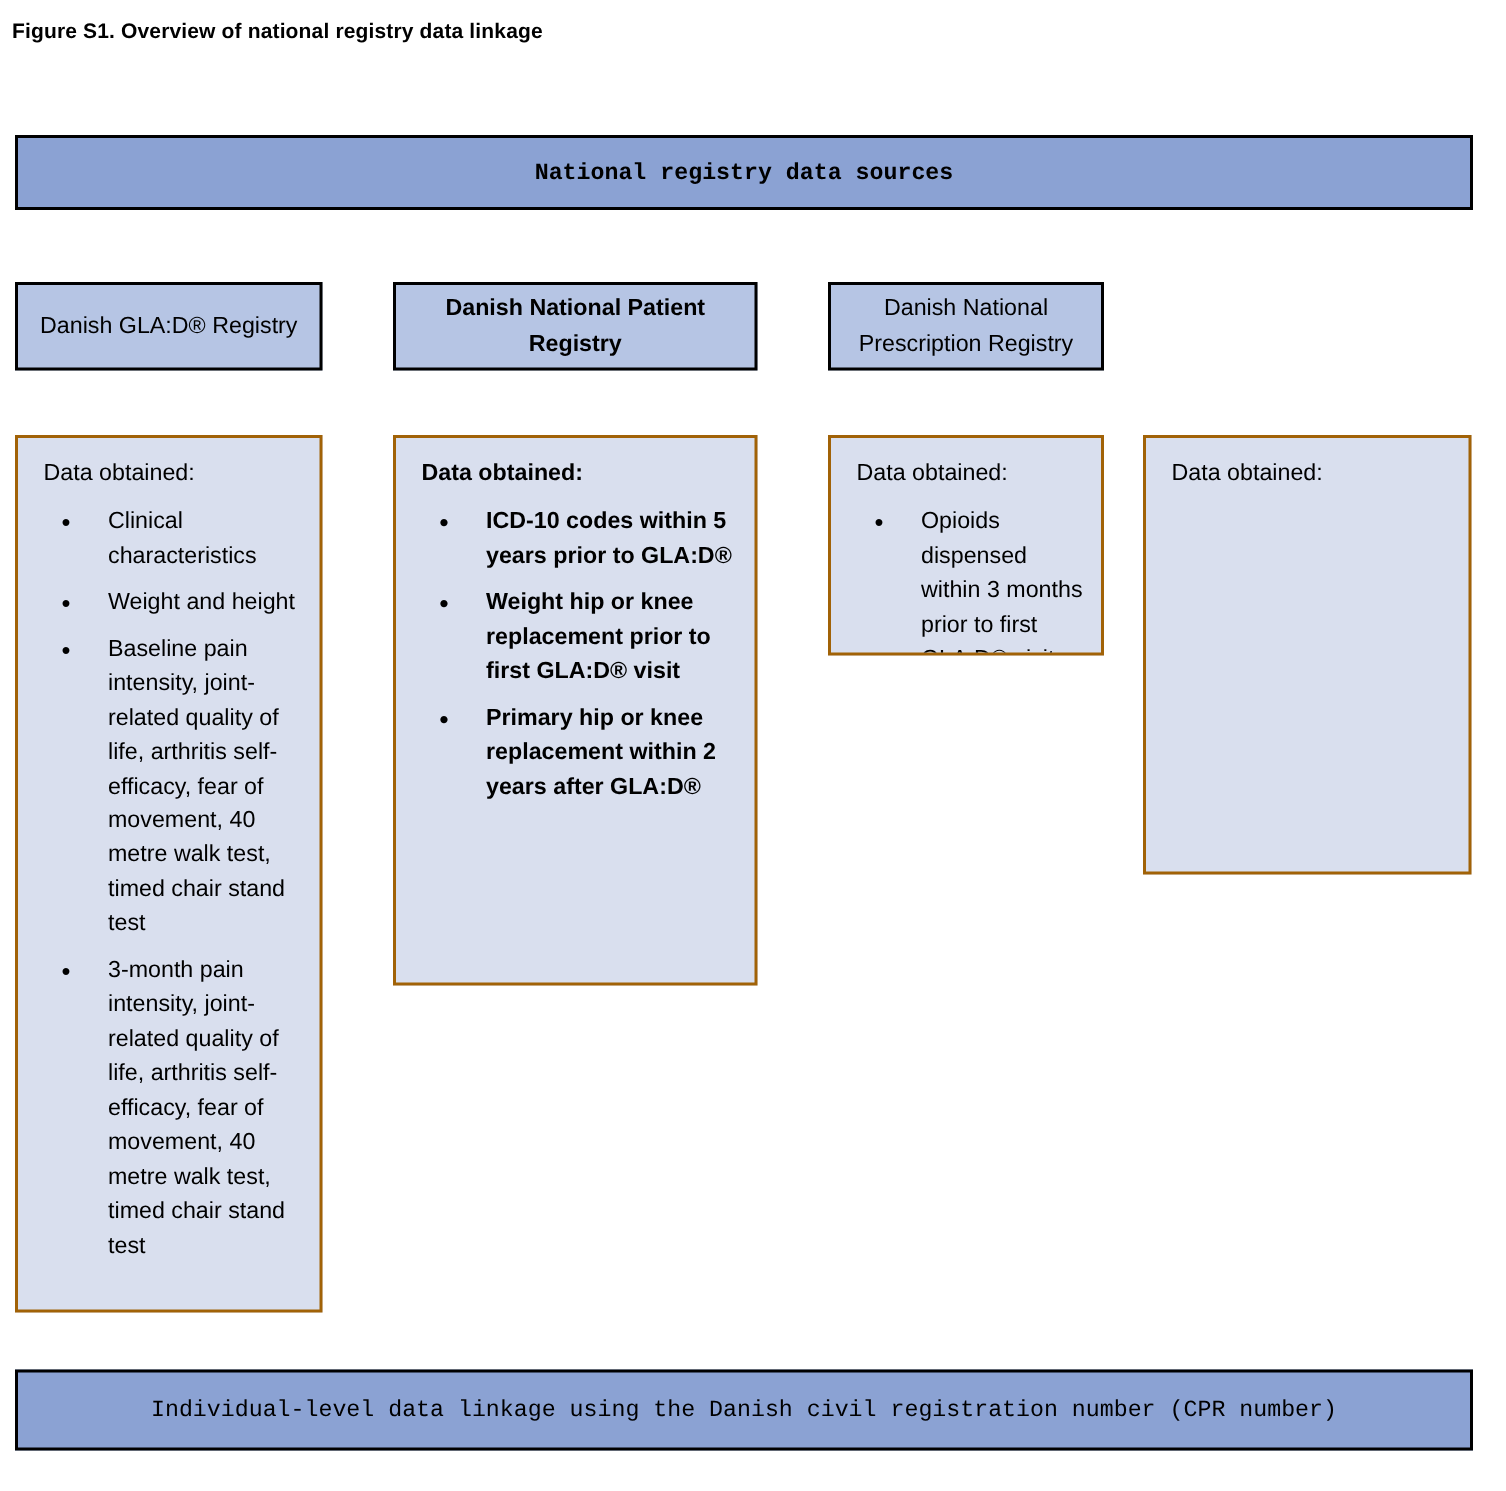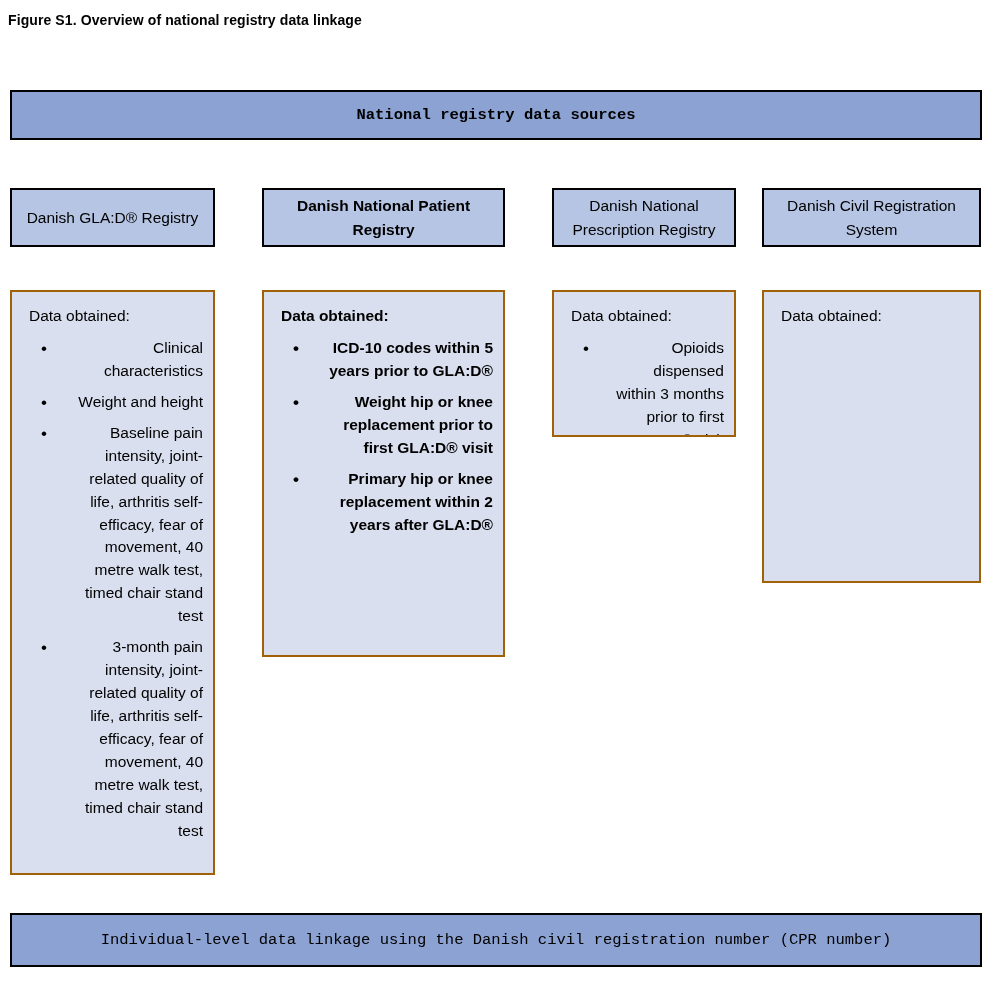--- a/index.html
+++ b/index.html
@@ -88,21 +88,20 @@
   }
   ul.bullets {
     list-style: none;
     margin: 0;
     padding: 0;
   }
   ul.bullets li {
     position: relative;
     padding-left: 43px;
     margin-bottom: 8px;
-    text-align: right;
   }
   ul.bullets li::before {
     content: "\2022";
     position: absolute;
     left: 12px;
     top: -1px;
     font-size: 17px;
   }
   .justify li {
     text-align: justify;
@@ -115,21 +114,20 @@
 
   <div class="figure-title">Figure S1. Overview of national registry data linkage</div>
 
   <div class="band header-band">
     <span>National registry data sources</span>
   </div>
 
   <div class="registry-box c0">Danish GLA:D® Registry</div>
   <div class="registry-box c1">Danish National Patient Registry</div>
   <div class="registry-box c2">Danish National Prescription Registry</div>
-  <div class="registry-box c3">Danish Civil Registration System</div>
 
   <div class="data-box c0 h0">
     <div class="data-heading">Data obtained:</div>
     <ul class="bullets">
         <li>Clinical characteristics</li>
         <li>Weight and height</li>
         <li>Baseline pain intensity, joint-related quality of life, arthritis self-efficacy, fear of movement, 40 metre walk test, timed chair stand test</li>
         <li>3-month pain intensity, joint-related quality of life, arthritis self-efficacy, fear of movement, 40 metre walk test, timed chair stand test</li>
       </ul>
   </div>

